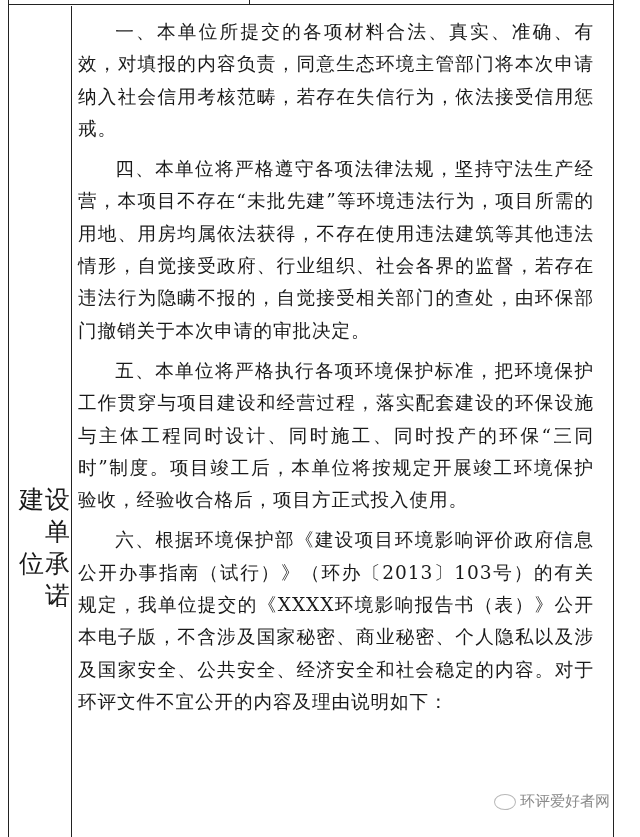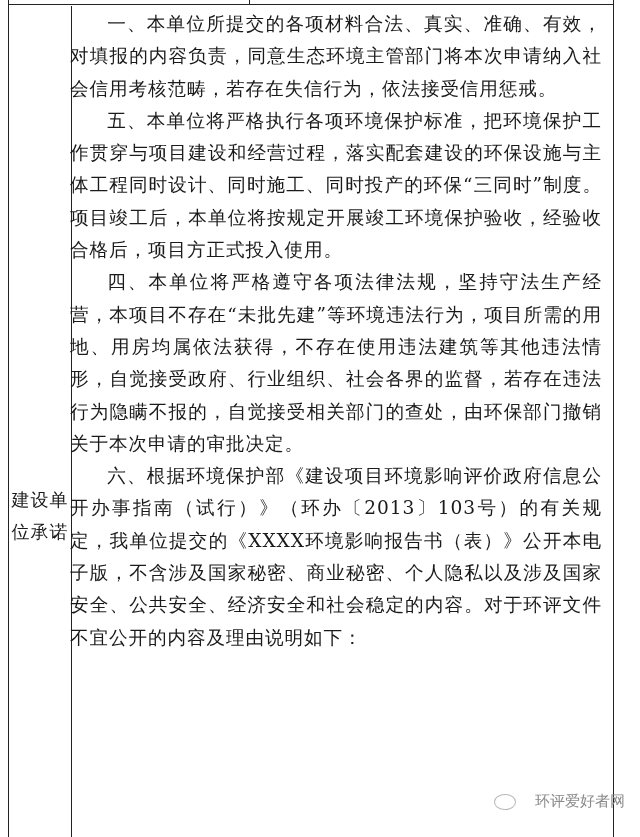--- a/index.html
+++ b/index.html
@@ -3,45 +3,45 @@
 <meta charset="utf-8">
 <style>
   html, body { margin:0; padding:0; background:#ffffff; }
   body { width:640px; height:837px; position:relative; overflow:hidden;
          font-family: "DejaVu Serif", "Liberation Serif", serif; color:#1a1a1a; }
   .table { position:absolute; left:8px; top:-2px; width:604px; height:850px;
            border-left:1.5px solid #222; border-right:1.5px solid #222; }
   .top-row { position:absolute; left:0; top:0; width:100%; height:6px; border-bottom:1.5px solid #222; }
   .top-row .div1 { position:absolute; left:240px; top:0; height:6px; border-left:1.5px solid #222; }
   .label-col { position:absolute; left:0; top:8px; width:62px; height:842px; border-right:1.5px solid #222; }
-  .label { position:absolute; left:0; top:478px; width:62px; font-size:18px; line-height:32px; text-align:center; letter-spacing:1px; }
+  .label { position:absolute; left:0; top:478px; width:62px; font-size:25px; line-height:32px; text-align:right; letter-spacing:1px; }
   .content { position:absolute; left:70px; top:8px; width:532px; font-size:18.6px; line-height:32.3px; }
-  .para { text-indent:2em; text-align:justify; text-justify:inter-ideograph; margin:0; letter-spacing:0.9px; }
-  .watermark { position:absolute; left:494px; top:792px; font-family:"DejaVu Sans", sans-serif; font-size:15px; color:#8a8a8a; display:flex; align-items:center; gap:19px; }
+  .para { text-indent:2em; text-align:justify; text-justify:inter-ideograph; margin:8px; letter-spacing:0.9px; }
+  .watermark { position:absolute; left:494px; top:792px; font-family:"DejaVu Sans", sans-serif; font-size:15px; color:#8a8a8a; display:flex; align-items:center; gap:4px; }
   .wm-icon { width:20px; height:14px; border-radius:50%; border:1.5px solid #b8b8b8; position:relative; }
 </style>
 </head>
 <body>
 
 <div class="table">
   <div class="top-row">
     <div class="div1"></div>
   </div>
   <div class="label-col">
     <div class="label">
       <div>建设单</div>
       <div>位承诺</div>
     </div>
   </div>
 </div>
 
 <div class="content">
   <p class="para">一、本单位所提交的各项材料合法、真实、准确、有效，对填报的内容负责，同意生态环境主管部门将本次申请纳入社会信用考核范畴，若存在失信行为，依法接受信用惩戒。</p>
+  <p class="para">四、本单位将严格遵守各项法律法规，坚持守法生产经营，本项目不存在“未批先建”等环境违法行为，项目所需的用地、用房均属依法获得，不存在使用违法建筑等其他违法情形，自觉接受政府、行业组织、社会各界的监督，若存在违法行为隐瞒不报的，自觉接受相关部门的查处，由环保部门撤销关于本次申请的审批决定。</p>
   <p class="para">五、本单位将严格执行各项环境保护标准，把环境保护工作贯穿与项目建设和经营过程，落实配套建设的环保设施与主体工程同时设计、同时施工、同时投产的环保“三同时”制度。项目竣工后，本单位将按规定开展竣工环境保护验收，经验收合格后，项目方正式投入使用。</p>
-  <p class="para">四、本单位将严格遵守各项法律法规，坚持守法生产经营，本项目不存在“未批先建”等环境违法行为，项目所需的用地、用房均属依法获得，不存在使用违法建筑等其他违法情形，自觉接受政府、行业组织、社会各界的监督，若存在违法行为隐瞒不报的，自觉接受相关部门的查处，由环保部门撤销关于本次申请的审批决定。</p>
   <p class="para">六、根据环境保护部《建设项目环境影响评价政府信息公开办事指南（试行）》（环办〔2013〕103号）的有关规定，我单位提交的《XXXX环境影响报告书（表）》公开本电子版，不含涉及国家秘密、商业秘密、个人隐私以及涉及国家安全、公共安全、经济安全和社会稳定的内容。对于环评文件不宜公开的内容及理由说明如下：</p>
 
 </div>
 
 <div class="watermark">
   <span class="wm-icon"></span>
   <span>环评爱好者网</span>
 </div>
 
 </body></html>

